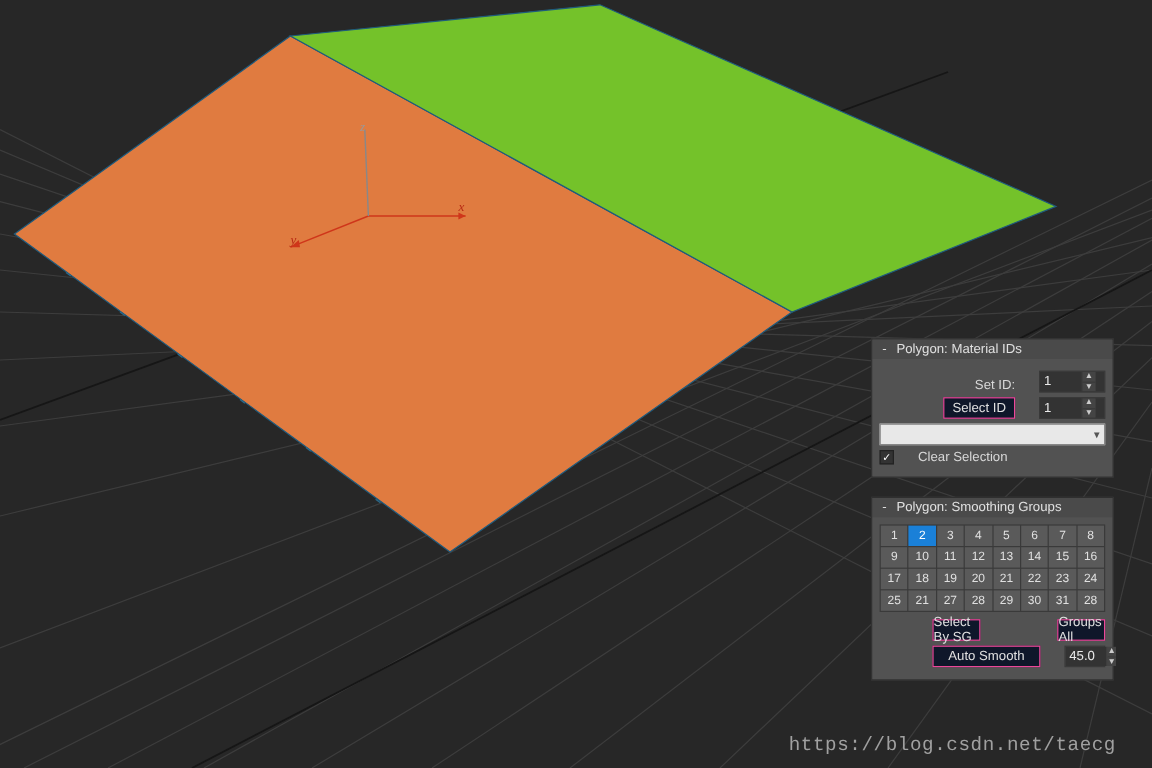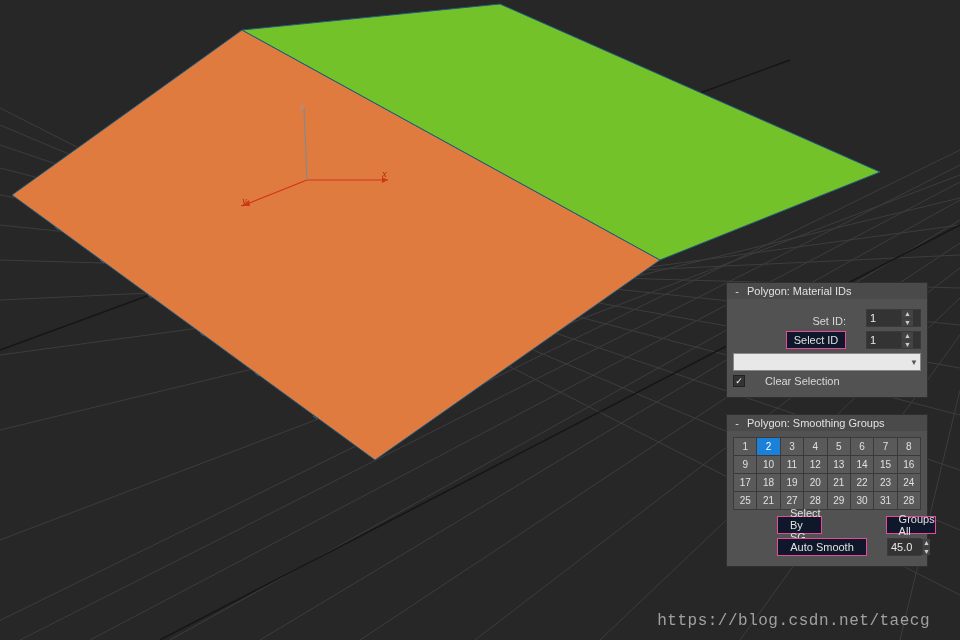--- a/index.html
+++ b/index.html
@@ -9,21 +9,21 @@
 
   
   .panel { position:absolute; background:#4a4a4a; border:1px solid #2f2f2f; width:202px; }
   .panel-head { display:flex; align-items:center; padding:2px 4px; background:#4a4a4a; color:#e0e0e0; }
   .panel-head .collapse-btn { width:12px; height:12px; display:flex; align-items:center; justify-content:center; color:#ddd; font-size:11px; margin-right:4px; cursor:pointer; }
   .panel-head .title { flex:1; text-align:left; }
   .panel-body { background:#525252; padding:6px 6px 6px 6px; }
   .row { display:flex; align-items:flex-end; margin:4px 0; gap:20px; }
   .lbl { color:#d8d8d8; }
   .btn { background:#0f172a; border:1px solid #ec4899; color:#e0e0e0; height:18px; display:flex; align-items:center; justify-content:center; cursor:pointer;margin-left:44px; }
-  .btn-wide { flex:1;padding-left:12px; }
+  .btn-wide { flex:1; }
   .spin { display:flex; align-items:center; border:1px solid #3a3a3a; background:#333; height:18px; }
   .spin input { background:#333; border:none; color:#eaeaea; width:34px; height:16px; padding:0 3px; font-size:11px; }
   .spin .arrows { display:flex; flex-direction:column; width:12px; height:16px; border-left:1px solid #3a3a3a; }
   .spin .arrows div { flex:1; display:flex; align-items:center; justify-content:center; font-size:7px; color:#ccc; cursor:pointer; background:#444; }
   .spin .arrows div:first-child { border-bottom:1px solid #3a3a3a; }
   .dropdown { background:#e8e8e8; border:1px solid #888; height:18px; width:140px; display:flex; align-items:center; justify-content:flex-end; padding:0 2px; cursor:pointer; }
   .dropdown .dd-icon { font-size:8px; color:#555; }
   .check { width:12px; height:12px; background:#333; border:1px solid #222; display:flex; align-items:center; justify-content:center; font-size:9px; color:#fff; cursor:pointer; }
 
   

